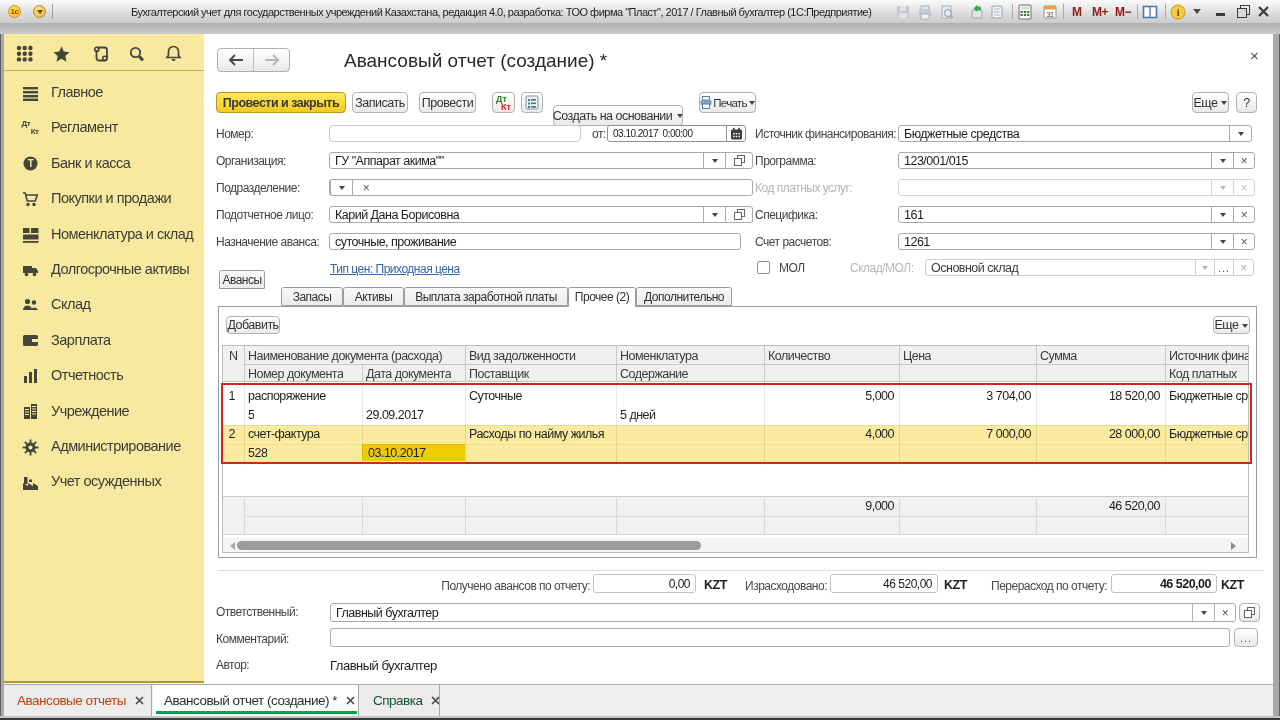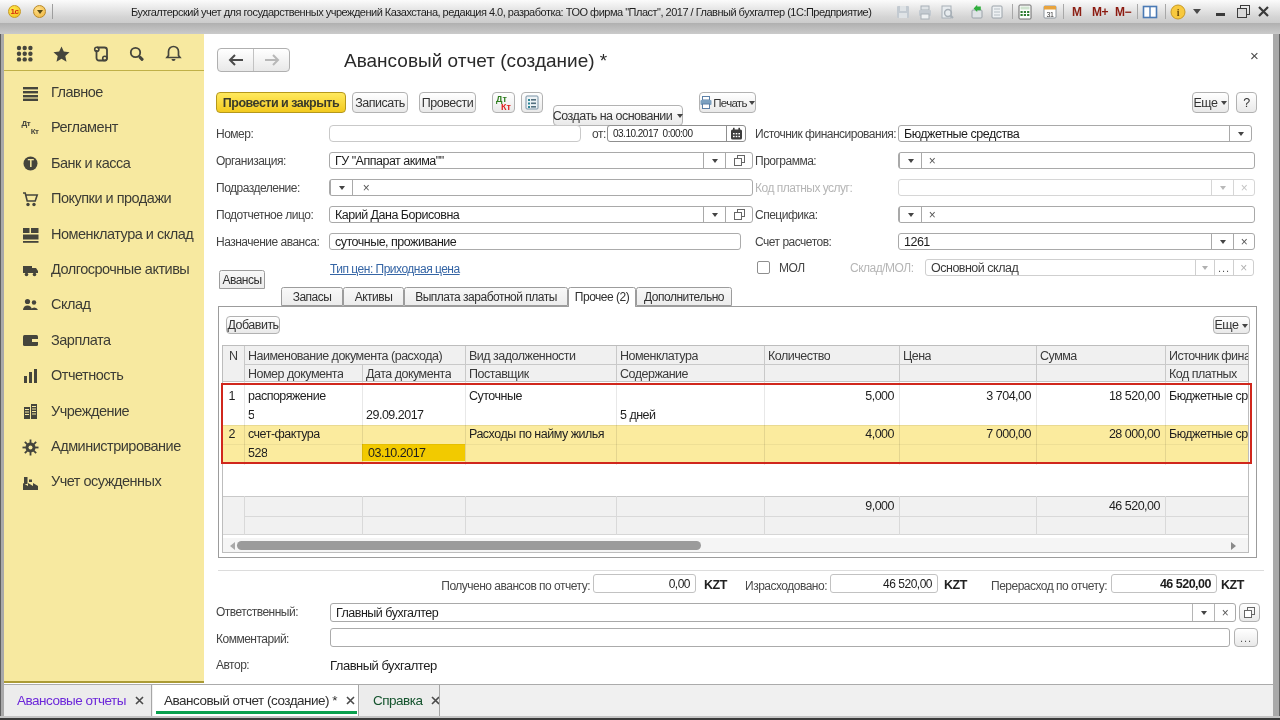--- a/index.html
+++ b/index.html
@@ -423,39 +423,41 @@
 <div class="a" style="left:330px;top:262px;font-size:12px;color:#3565a5;text-decoration:underline;white-space:nowrap">Тип цен: Приходная цена</div>
 <div class="lbl" style="left:755px;top:127px">Источник финансирования:</div>
 <div class="combo" style="left:898px;top:125px;width:354px;height:17px;border-color:#a9a9a9">
     <div class="ctext" style="color:#1c1c1c;">Бюджетные средства</div>
     <div class="cbtn" style="width:22px;border-left:1px solid #a9a9a9">
       <span class="tri"></span>
     </div>
   </div>
 <div class="lbl" style="left:755px;top:154px">Программа:</div>
 <div class="combo" style="left:898px;top:152px;width:357px;height:17px;border-color:#a9a9a9">
+    <div class="ctext" style="color:#1c1c1c;">123/001/015</div>
     <div class="cbtn" style="width:22px;border-left:1px solid #a9a9a9">
       <span class="tri"></span>
     </div>
     <div class="cbtn" style="width:21px;border-left:1px solid #a9a9a9">
       <span style="font-size:12px;color:#555;line-height:1">×</span>
     </div>
   </div>
 <div class="glbl" style="left:755px;top:181px">Код платных услуг:</div>
 <div class="combo" style="left:898px;top:179px;width:357px;height:17px;border-color:#d6d6d6">
     <div class="ctext" style="color:#1c1c1c;"></div>
     <div class="cbtn" style="width:22px;border-left:1px solid #d6d6d6">
       <span class="tri" style="border-top-color:#b9b9b9"></span>
     </div>
     <div class="cbtn" style="width:21px;border-left:1px solid #d6d6d6">
       <span style="font-size:12px;color:#c3c3c3">×</span>
     </div>
   </div>
 <div class="lbl" style="left:755px;top:208px">Специфика:</div>
 <div class="combo" style="left:898px;top:206px;width:357px;height:17px;border-color:#a9a9a9">
+    <div class="ctext" style="color:#1c1c1c;">161</div>
     <div class="cbtn" style="width:22px;border-left:1px solid #a9a9a9">
       <span class="tri"></span>
     </div>
     <div class="cbtn" style="width:21px;border-left:1px solid #a9a9a9">
       <span style="font-size:12px;color:#555;line-height:1">×</span>
     </div>
   </div>
 <div class="lbl" style="left:755px;top:235px">Счет расчетов:</div>
 <div class="combo" style="left:898px;top:233px;width:357px;height:17px;border-color:#a9a9a9">
     <div class="ctext" style="color:#1c1c1c;">1261</div>
@@ -593,21 +595,21 @@
 <div class="lbl" style="left:216px;top:632px">Комментарий:</div>
 <div class="inp" style="left:330px;top:628px;width:900px;height:19px"></div>
 <div class="btn" style="left:1234px;top:628px;width:24px;height:19px">
     <span style="font-size:11px;color:#555;letter-spacing:1px">...</span>
   </div>
 <div class="lbl" style="left:216px;top:658px">Автор:</div>
 <div class="a" style="left:330px;top:658px;font-size:13px;color:#1c1c1c">Главный бухгалтер</div>
 <div class="a" style="left:4px;top:684px;width:1269px;height:32px;background:#f0f0f0;border-top:1px solid #ababab"></div>
 <div class="a" style="left:4px;top:681px;width:200px;height:2px;background:#ab9b35"></div>
 <div class="a" style="left:4px;top:685px;width:148px;height:31px;background:#ececec;border-right:1px solid #a6a6a6;display:flex;align-items:center">
-    <span style="margin-left:13px;font-size:13.5px;color:#6d28d9;white-space:nowrap">Авансовые отчеты</span>
+    <span style="margin-left:13px;font-size:13.5px;color:#c2410c;white-space:nowrap">Авансовые отчеты</span>
     <svg width="9" height="9" style="margin-left:9px">
       <path d="M1 1 L8 8 M8 1 L1 8" stroke="#4a4a4a" stroke-width="1.6"></path>
     </svg>
   </div>
 <div class="a" style="left:153px;top:685px;width:206px;height:31px;background:#fff;border-right:1px solid #a6a6a6;display:flex;align-items:center">
     <span style="margin-left:11px;font-size:13.5px;color:#2e2e2e;white-space:nowrap">Авансовый отчет (создание) *</span>
     <svg width="9" height="9" style="margin-left:9px">
       <path d="M1 1 L8 8 M8 1 L1 8" stroke="#4a4a4a" stroke-width="1.6"></path>
     </svg>
   </div>

